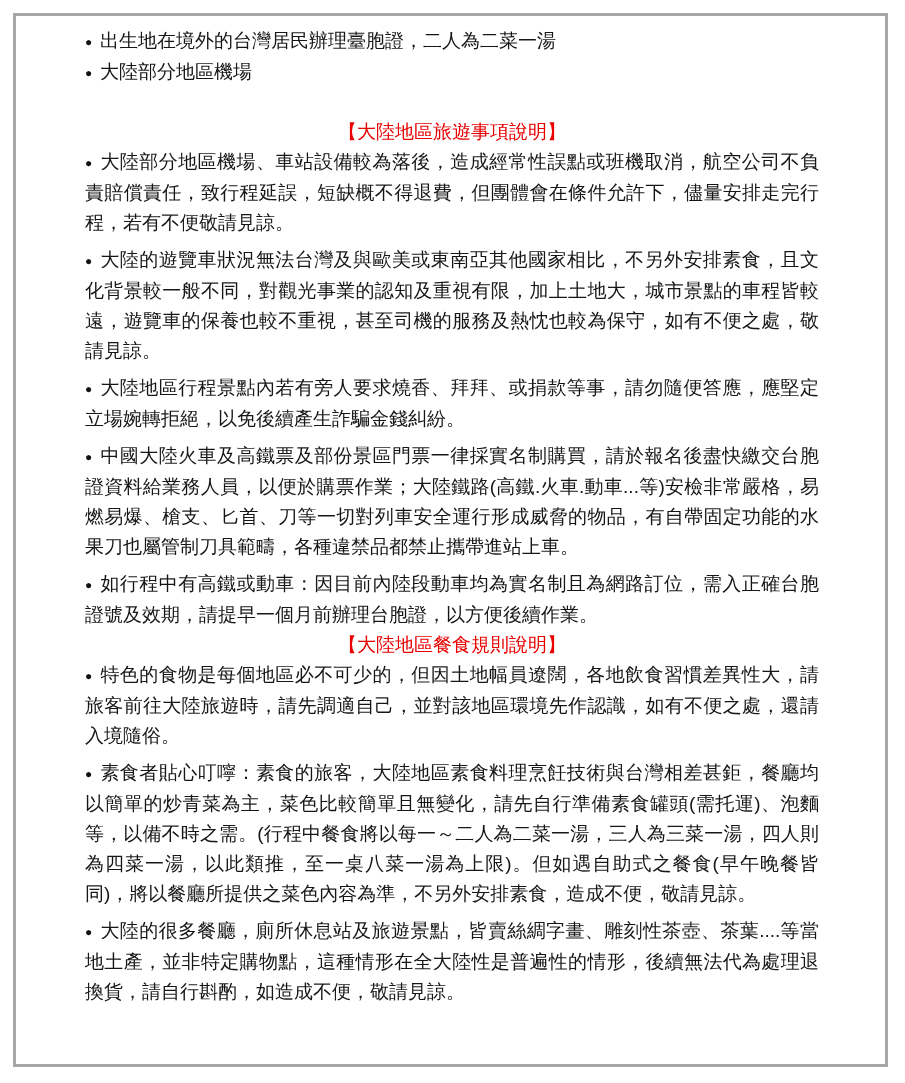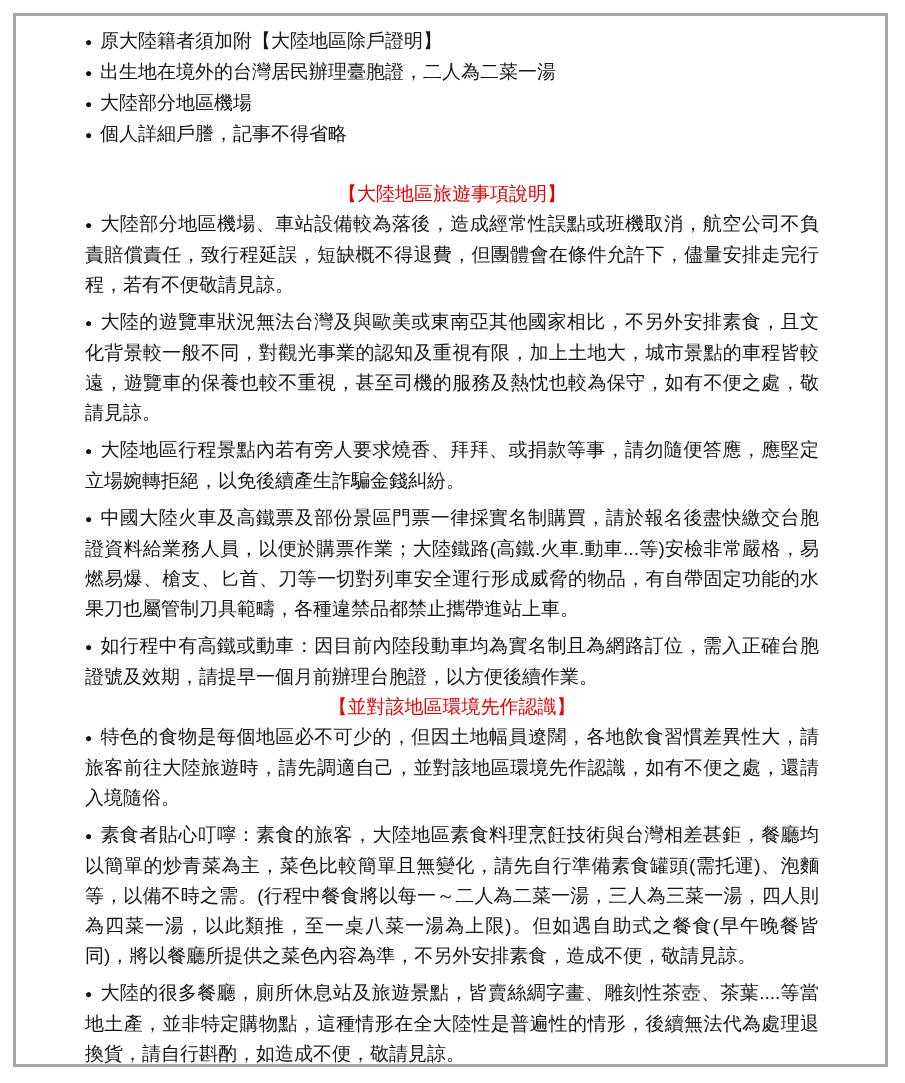--- a/index.html
+++ b/index.html
@@ -57,34 +57,32 @@
     margin-top: 0;
   }
 </style>
 </head>
 <body>
 
 <div class="frame">
   <div class="content">
 
     <div class="intro">
-      <div class="item"><span class="bullet">●</span><span>原大陸籍者須加附【大陸地區除戶證明】</span></div>
       <div class="item"><span class="bullet">●</span><span>出生地在境外的台灣居民辦理臺胞證，二人為二菜一湯</span></div>
       <div class="item"><span class="bullet">●</span><span>大陸部分地區機場</span></div>
-      <div class="item"><span class="bullet">●</span><span>個人詳細戶謄，記事不得省略</span></div>
     </div>
 
     <div class="heading">【大陸地區旅遊事項說明】</div>
 
     <div class="para"><span class="bullet">●</span><span>大陸部分地區機場、車站設備較為落後，造成經常性誤點或班機取消，航空公司不負責賠償責任，致行程延誤，短缺概不得退費，但團體會在條件允許下，儘量安排走完行程，若有不便敬請見諒。</span></div>
     <div class="para"><span class="bullet">●</span><span>大陸的遊覽車狀況無法台灣及與歐美或東南亞其他國家相比，不另外安排素食，且文化背景較一般不同，對觀光事業的認知及重視有限，加上土地大，城市景點的車程皆較遠，遊覽車的保養也較不重視，甚至司機的服務及熱忱也較為保守，如有不便之處，敬請見諒。</span></div>
     <div class="para"><span class="bullet">●</span><span>大陸地區行程景點內若有旁人要求燒香、拜拜、或捐款等事，請勿隨便答應，應堅定立場婉轉拒絕，以免後續產生詐騙金錢糾紛。</span></div>
     <div class="para"><span class="bullet">●</span><span>中國大陸火車及高鐵票及部份景區門票一律採實名制購買，請於報名後盡快繳交台胞證資料給業務人員，以便於購票作業；大陸鐵路(高鐵.火車.動車...等)安檢非常嚴格，易燃易爆、槍支、匕首、刀等一切對列車安全運行形成威脅的物品，有自帶固定功能的水果刀也屬管制刀具範疇，各種違禁品都禁止攜帶進站上車。</span></div>
     <div class="para"><span class="bullet">●</span><span>如行程中有高鐵或動車：因目前內陸段動車均為實名制且為網路訂位，需入正確台胞證號及效期，請提早一個月前辦理台胞證，以方便後續作業。</span></div>
 
-    <div class="heading">【並對該地區環境先作認識】</div>
+    <div class="heading">【大陸地區餐食規則說明】</div>
 
     <div class="para"><span class="bullet">●</span><span>特色的食物是每個地區必不可少的，但因土地幅員遼闊，各地飲食習慣差異性大，請旅客前往大陸旅遊時，請先調適自己，並對該地區環境先作認識，如有不便之處，還請入境隨俗。</span></div>
     <div class="para"><span class="bullet">●</span><span>素食者貼心叮嚀：素食的旅客，大陸地區素食料理烹飪技術與台灣相差甚鉅，餐廳均以簡單的炒青菜為主，菜色比較簡單且無變化，請先自行準備素食罐頭(需托運)、泡麵等，以備不時之需。(行程中餐食將以每一～二人為二菜一湯，三人為三菜一湯，四人則為四菜一湯，以此類推，至一桌八菜一湯為上限)。但如遇自助式之餐食(早午晚餐皆同)，將以餐廳所提供之菜色內容為準，不另外安排素食，造成不便，敬請見諒。</span></div>
     <div class="para"><span class="bullet">●</span><span>大陸的很多餐廳，廁所休息站及旅遊景點，皆賣絲綢字畫、雕刻性茶壺、茶葉....等當地土產，並非特定購物點，這種情形在全大陸性是普遍性的情形，後續無法代為處理退換貨，請自行斟酌，如造成不便，敬請見諒。</span></div>
 
   </div>
 </div>
 
 </body></html>

